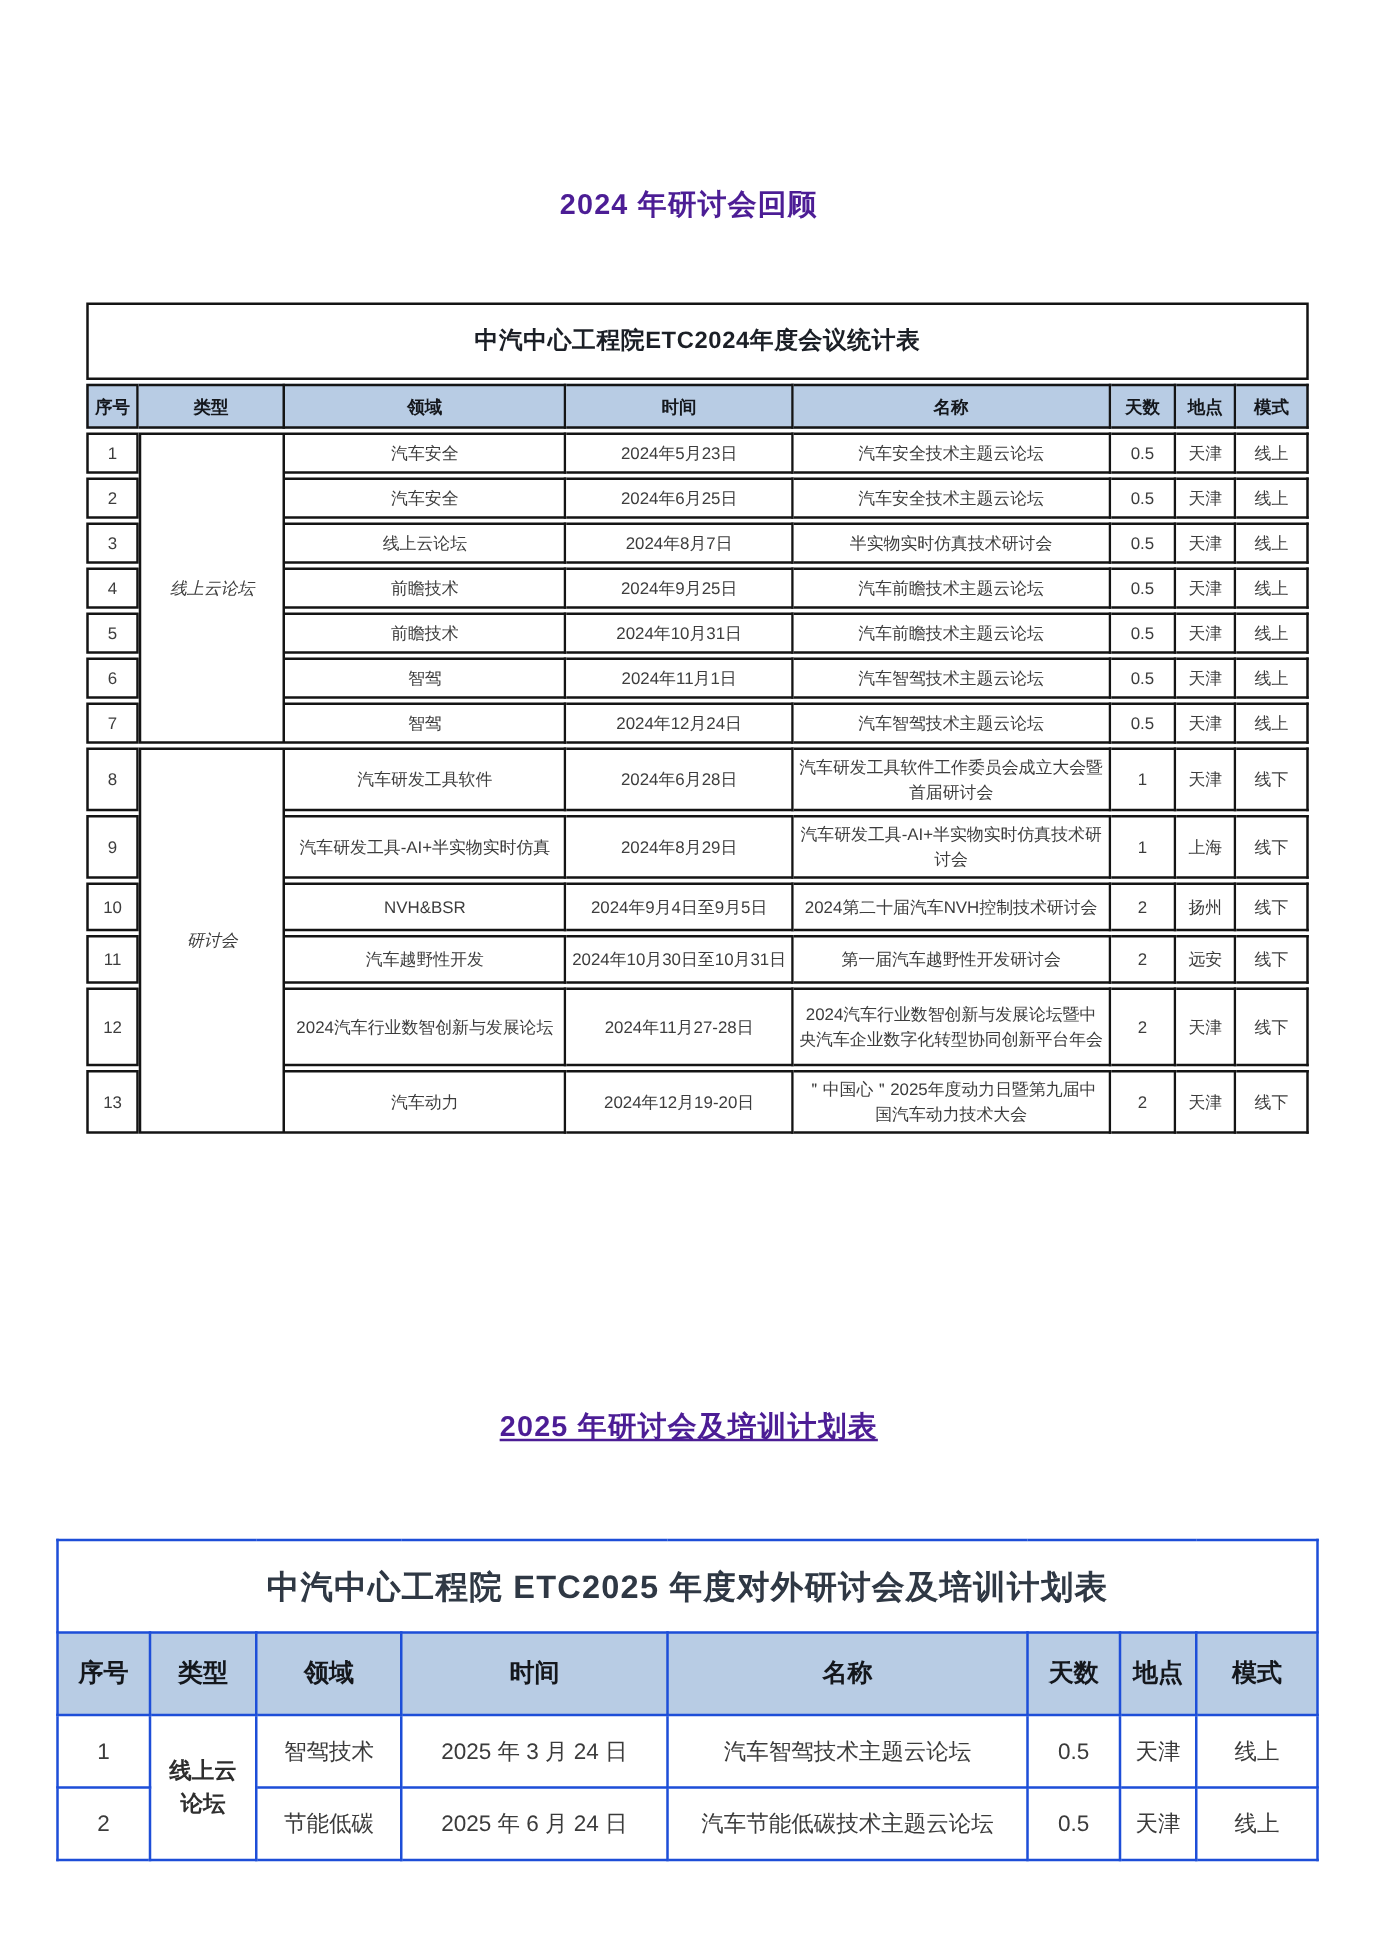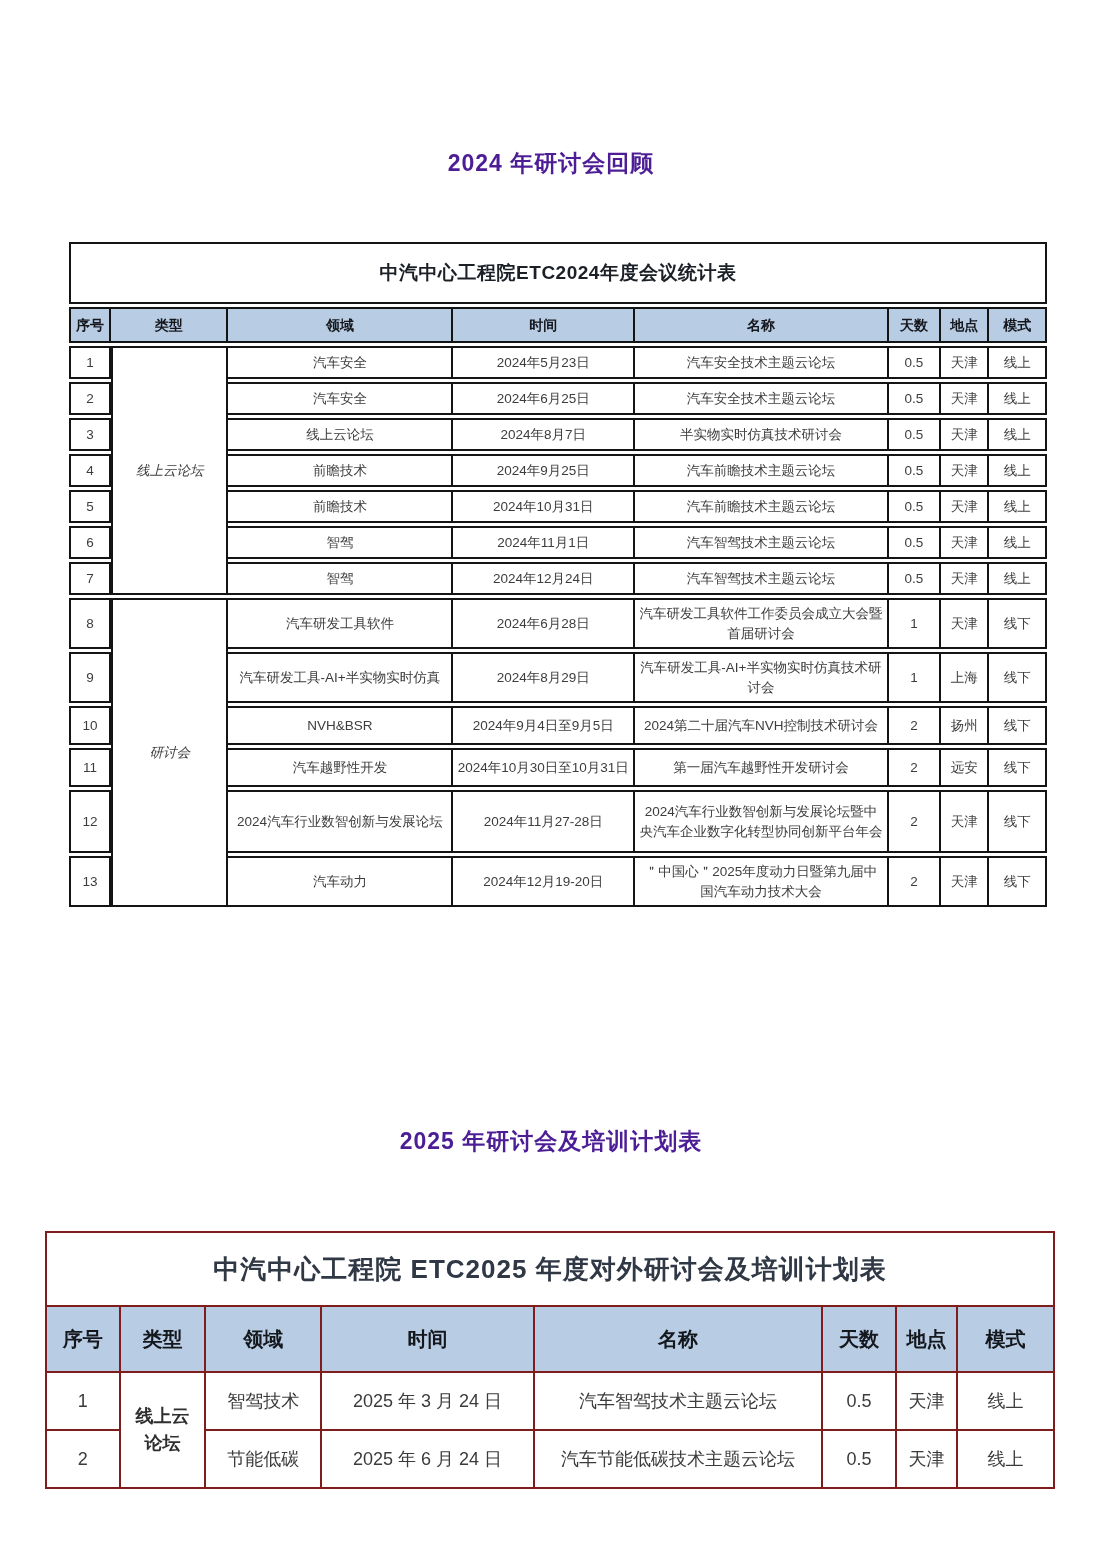--- a/index.html
+++ b/index.html
@@ -6,21 +6,21 @@
   body{
     width:1102px;height:1559px;background:#ffffff;
     font-family:"Liberation Sans","DejaVu Sans",sans-serif;
     position:relative;overflow:hidden;
   }
   .sec-title{
     text-align:center;font-size:23px;font-weight:700;color:#4c1d95;
     letter-spacing:1px;margin:15px;
   }
   .sec-title.first{padding-top:133px;}
-  .sec-title.second{margin-top:216px;}
+  .sec-title.second{margin-top:216px;text-decoration:underline;}
 
   
   table.t1{
     border-collapse:separate;border-spacing:0 3px;table-layout:fixed;
     width:978px;margin:60px 12px 0 69px;
   }
   table.t1 td, table.t1 th{
     border:2px solid #141414;border-left:none;
     text-align:center;vertical-align:middle;
     font-size:13.5px;color:#3d3d3d;background:#fff;
@@ -38,21 +38,21 @@
   table.t1 tr.h33 td{height:33px;}
   table.t1 tr.h45 td{height:45px;}
   table.t1 tr.h57 td{height:57px;}
 
   
   table.t2{
     border-collapse:collapse;table-layout:fixed;
     width:1010px;margin:74px 0 0 45px;
   }
   table.t2 td, table.t2 th{
-    border:2px solid #7f1d1d;text-align:center;vertical-align:middle;
+    border:2px solid #1d4ed8;text-align:center;vertical-align:middle;
     font-size:18px;color:#3b3b3b;background:#fff;
     padding:2px 6px;line-height:1.5;word-break:break-word;
   }
   table.t2 td.tbl-title{
     height:68px;font-size:26px;font-weight:700;color:#2f3844;letter-spacing:1px;
   }
   table.t2 tr.head-row th{
     background:#b8cce4;height:60px;font-size:20px;font-weight:700;color:#14171c;
   }
   table.t2 tr.body td{height:52px;}

